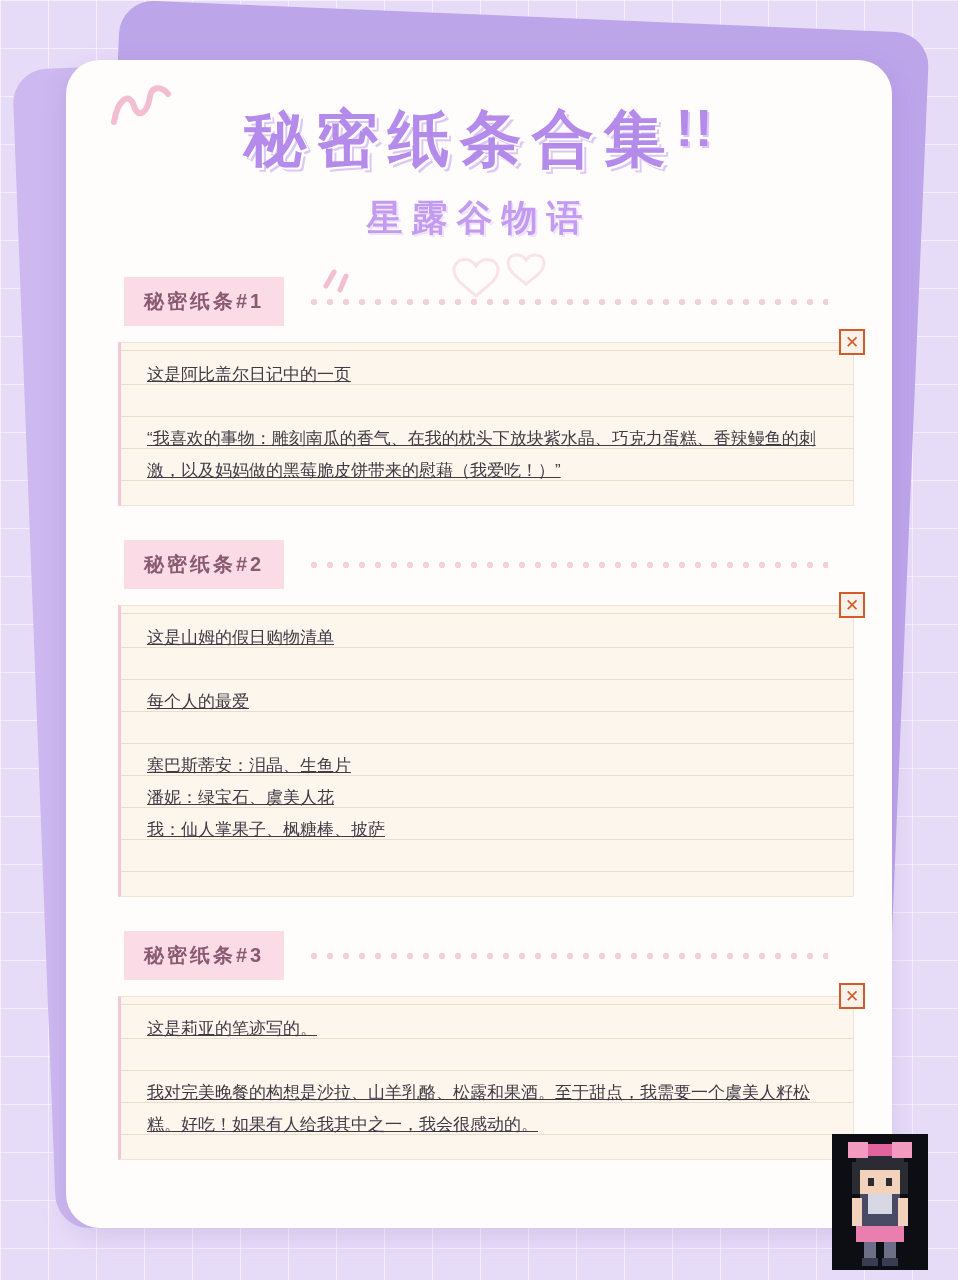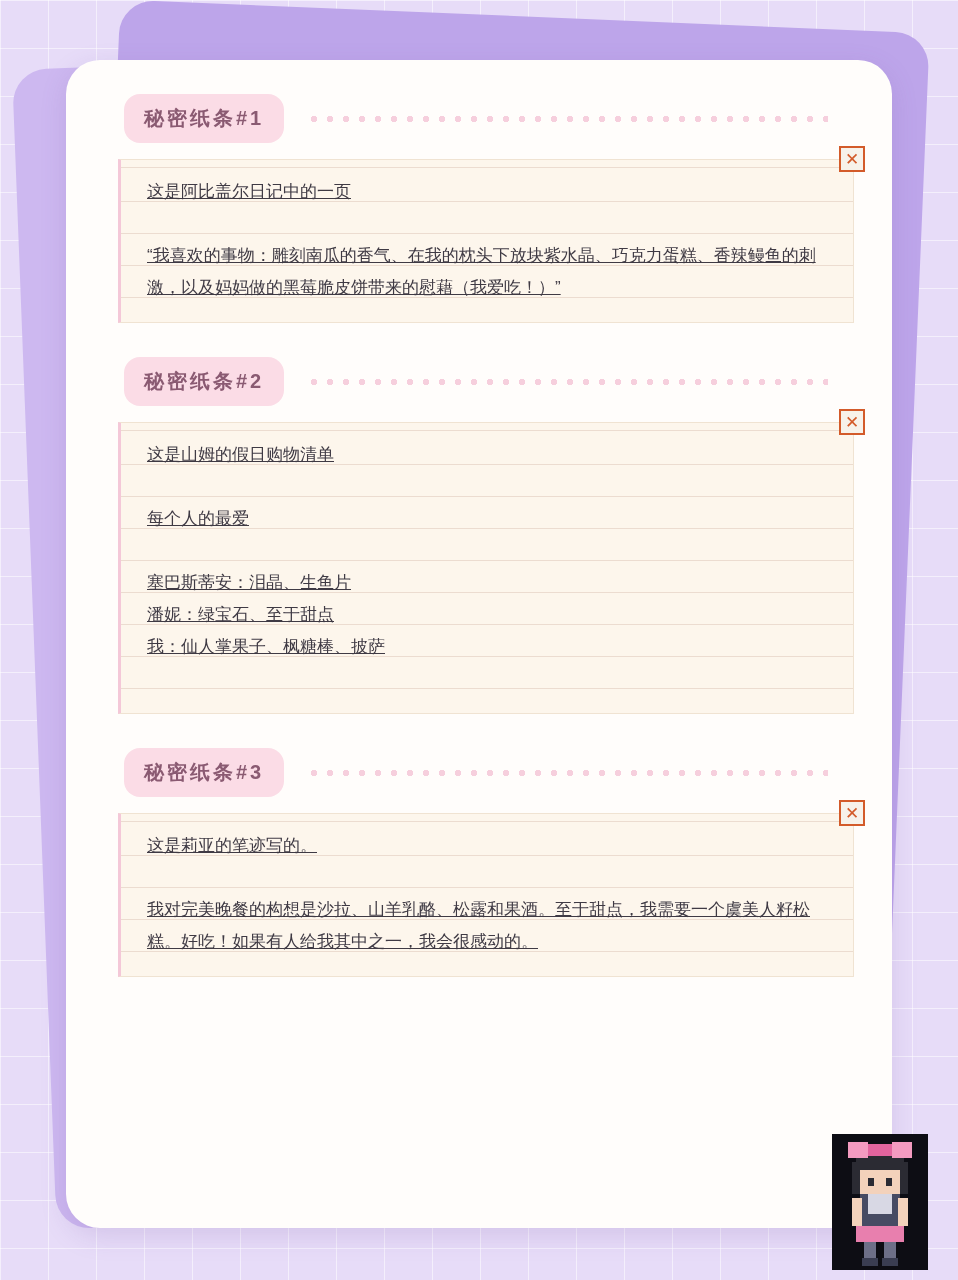--- a/index.html
+++ b/index.html
@@ -111,21 +111,21 @@
     align-items: center;
     margin: 34px 0 16px 58px;
   }
   .tag {
     background: #fbdce6;
     color: #8a5a72;
     font-size: 20px;
     letter-spacing: 3px;
     font-weight: 700;
     padding: 11px 20px;
-    border-radius: 16px;
+    border-radius: 0;
     white-space: nowrap;
   }
   .dots {
     flex: 1;
     margin-left: 22px;
     margin-right: 64px;
     height: 12px;
     background-image: radial-gradient(circle, #f6cfdd 3.2px, transparent 3.4px);
     background-size: 16px 12px;
     background-repeat: repeat-x;
@@ -179,20 +179,40 @@
 </style>
 </head>
 <body>
 
 <div class="bg-grid"></div>
 <div class="deco-card c1"></div>
 <div class="deco-card c2"></div>
 
 <div class="card">
 
+  <div class="title-wrap">
+    <svg class="squiggle" viewBox="0 0 74 46">
+      <path d="M6 40 C10 16, 22 10, 26 24 C30 38, 40 30, 42 14 C44 4, 54 4, 60 12" fill="none" stroke="#f3bed2" stroke-width="6" stroke-linecap="round"></path>
+    </svg>
+
+    <div>
+      <span class="main-title">秘密纸条合集</span><span class="bang">!!</span>
+    </div>
+
+    <svg class="spark-left" viewBox="0 0 40 40">
+      <path d="M8 30 L16 16" stroke="#f3bed2" stroke-width="5" stroke-linecap="round" fill="none"></path>
+      <path d="M22 34 L28 20" stroke="#f3bed2" stroke-width="5" stroke-linecap="round" fill="none"></path>
+    </svg>
+    <svg class="heart-deco" viewBox="0 0 120 70">
+      <path d="M30 24 c-6-10-22-8-22 4 0 11 14 18 22 26 8-8 22-15 22-26 0-12-16-14-22-4z" fill="none" stroke="#f7d9e4" stroke-width="3"></path>
+      <path d="M80 18 c-5-8-18-6-18 3 0 9 11 15 18 21 7-6 18-12 18-21 0-9-13-11-18-3z" fill="none" stroke="#f7d9e4" stroke-width="3"></path>
+    </svg>
+
+    <div><span class="subtitle">星露谷物语</span></div>
+  </div>
 
   <div class="section-head">
     <div class="tag">秘密纸条#1</div>
     <div class="dots"></div>
   </div>
   <div class="note">
     <div class="close-x">✕</div>
     <p class="list-line">这是阿比盖尔日记中的一页</p>
     <div class="gap"></div>
     <p class="list-line">“我喜欢的事物：雕刻南瓜的香气、在我的枕头下放块紫水晶、巧克力蛋糕、香辣鳗鱼的刺激，以及妈妈做的黑莓脆皮饼带来的慰藉（我爱吃！）”</p>
@@ -202,21 +222,21 @@
     <div class="tag">秘密纸条#2</div>
     <div class="dots"></div>
   </div>
   <div class="note">
     <div class="close-x">✕</div>
     <p class="list-line">这是山姆的假日购物清单</p>
     <div class="gap"></div>
     <p class="list-line">每个人的最爱</p>
     <div class="gap"></div>
     <p class="list-line">塞巴斯蒂安：泪晶、生鱼片</p>
-    <p class="list-line">潘妮：绿宝石、至于甜点</p>
+    <p class="list-line">潘妮：绿宝石、虞美人花</p>
     <p class="list-line">我：仙人掌果子、枫糖棒、披萨</p>
     <div class="gap"></div>
   </div>
 
   <div class="section-head">
     <div class="tag">秘密纸条#3</div>
     <div class="dots"></div>
   </div>
   <div class="note">
     <div class="close-x">✕</div>

